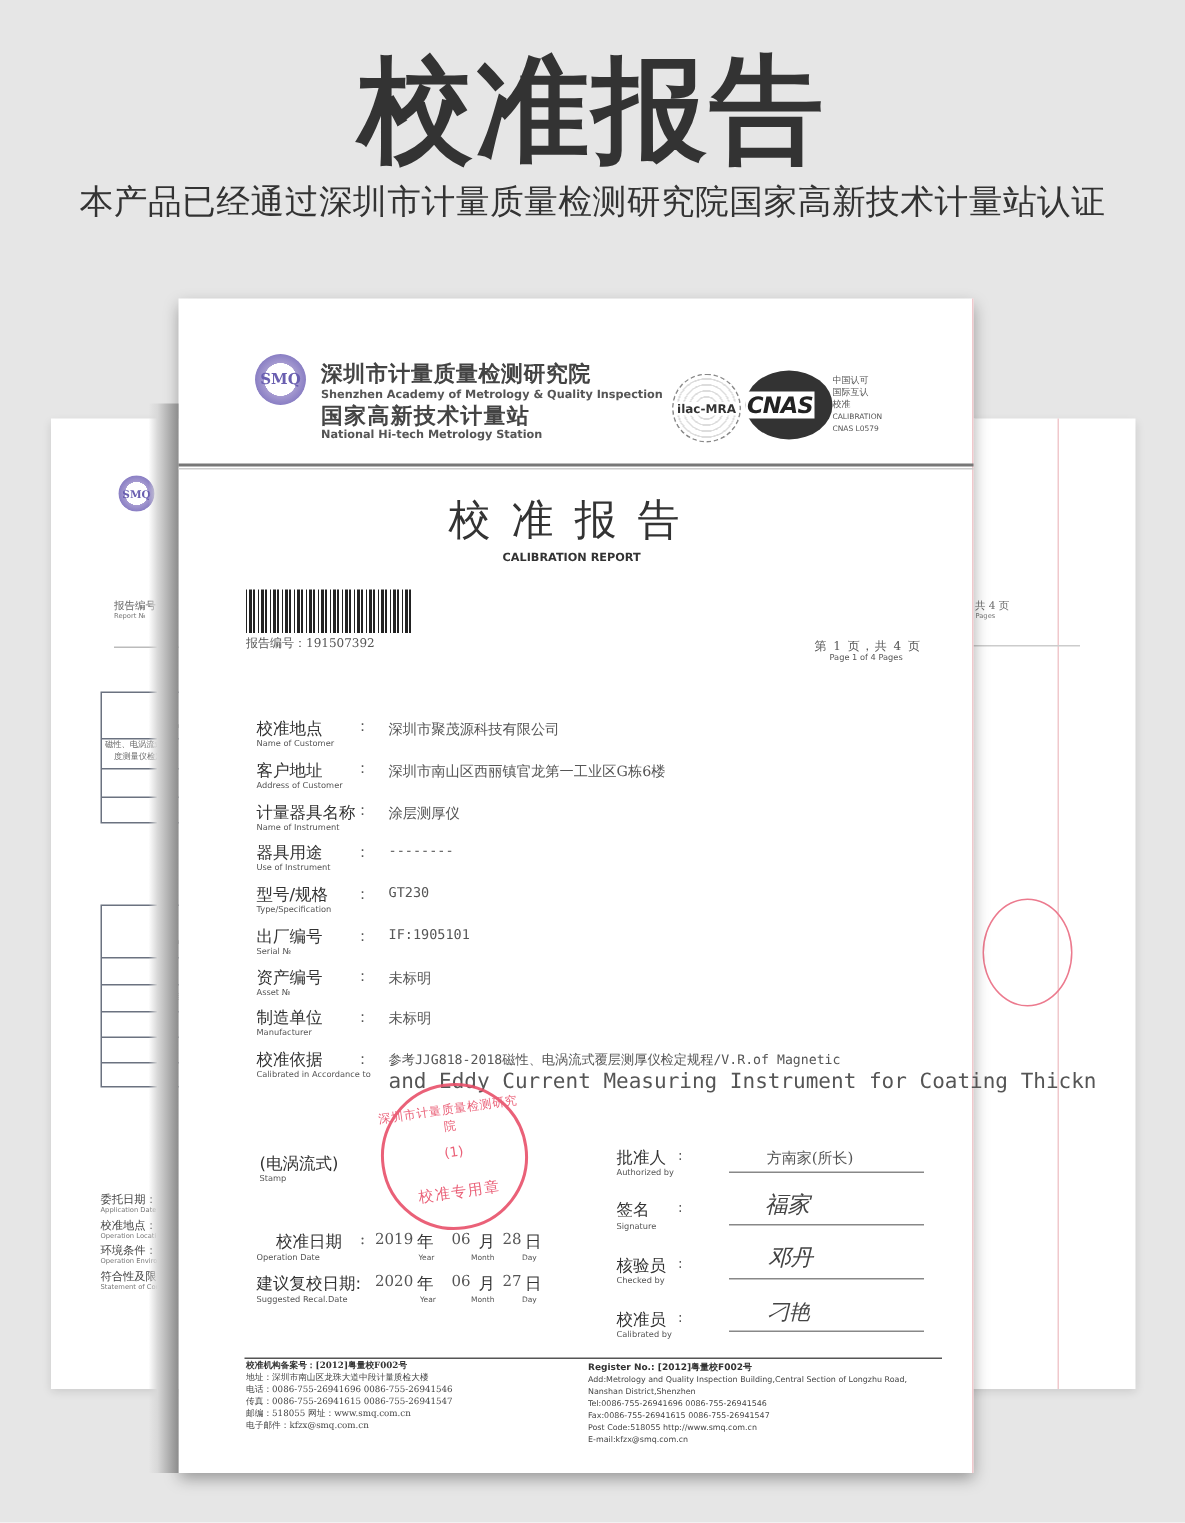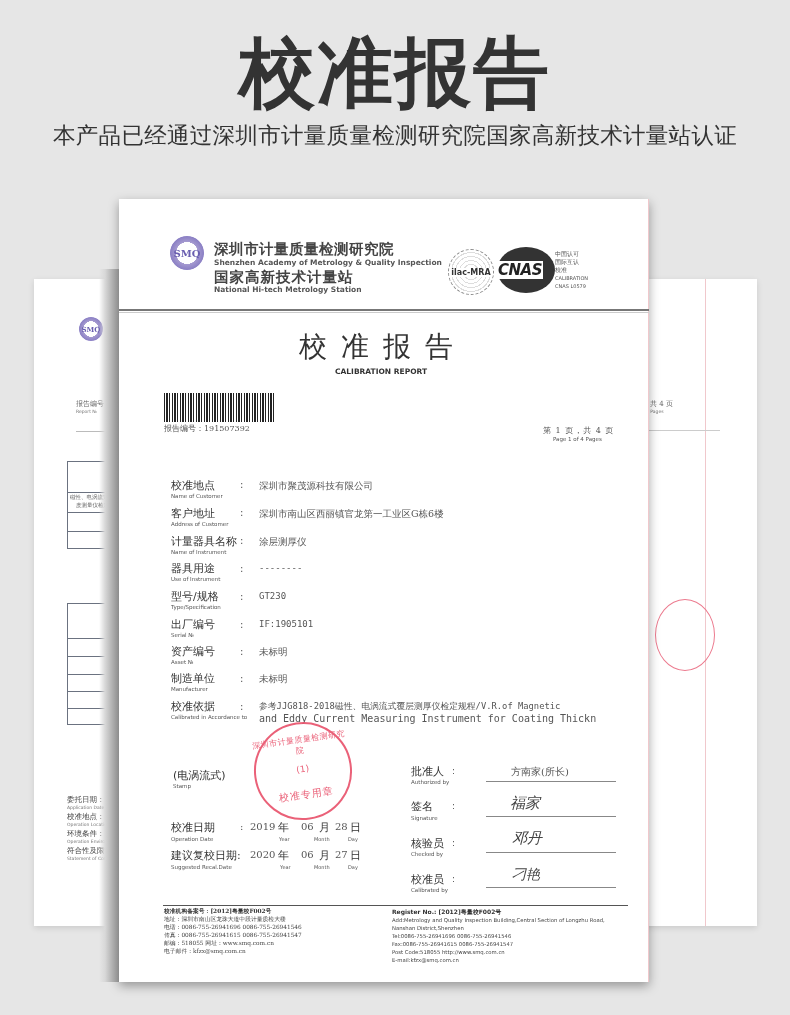--- a/index.html
+++ b/index.html
@@ -236,31 +236,31 @@
 </div>
 <div class="colon" style="top:673px;">:</div>
 <div class="value" style="top:673px;">未标明</div>
 
 <div class="field" style="top:700px;">
   <div class="cn">校准依据</div>
   <div class="en">Calibrated in Accordance to</div>
 </div>
 <div class="colon" style="top:701px;">:</div>
 <div class="value mono" style="top:701px;font-size:8.8px;">参考JJG818-2018磁性、电涡流式覆层测厚仪检定规程/V.R.of Magnetic</div>
-<div class="value mono" style="top:713px;font-size:10px;text-align:center;">and Eddy Current Measuring Instrument for Coating Thickn</div>
+<div class="value mono" style="top:713px;font-size:14px;text-align:center;">and Eddy Current Measuring Instrument for Coating Thickn</div>
 
 <div class="stamp">
   <div class="top">深圳市计量质量检测研究院</div>
   <div class="mid">(1)</div>
   <div class="bot">校准专用章</div>
 </div>
 <div class="stamp-label">(电涡流式)</div>
 <div class="stamp-en">Stamp</div>
 
-<div class="date-row" style="top:820px;">校准日期</div>
+<div class="date-row" style="top:820px;margin-left:13px;">校准日期</div>
 <div class="date-en" style="top:836px;">Operation Date</div>
 <div class="dnum" style="left:240px;top:821px;">:</div>
 <div class="dnum" style="left:250px;top:821px;">2019</div>
 <div class="dunit" style="left:278px;top:820px;">年</div>
 <div class="dunit-en" style="left:279px;top:836px;">Year</div>
 <div class="dnum" style="left:301px;top:821px;">06</div>
 <div class="dunit" style="left:319px;top:820px;">月</div>
 <div class="dunit-en" style="left:314px;top:836px;">Month</div>
 <div class="dnum" style="left:335px;top:821px;">28</div>
 <div class="dunit" style="left:350px;top:820px;">日</div>

